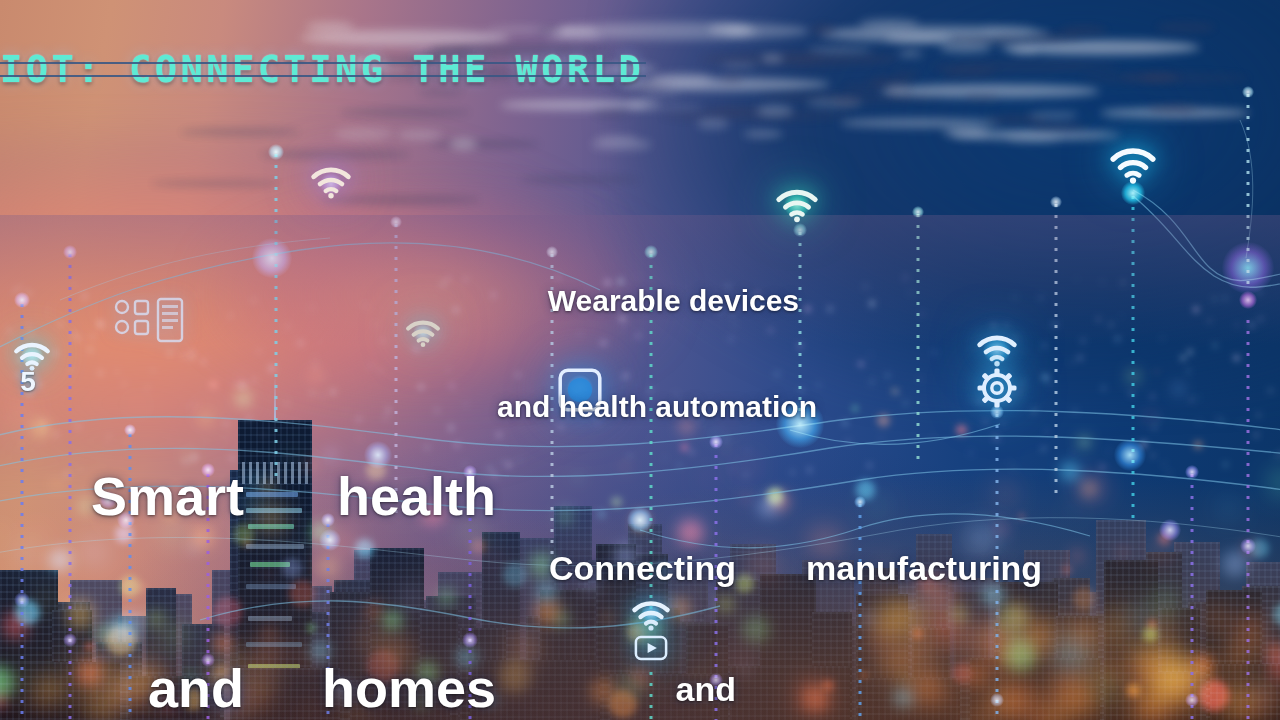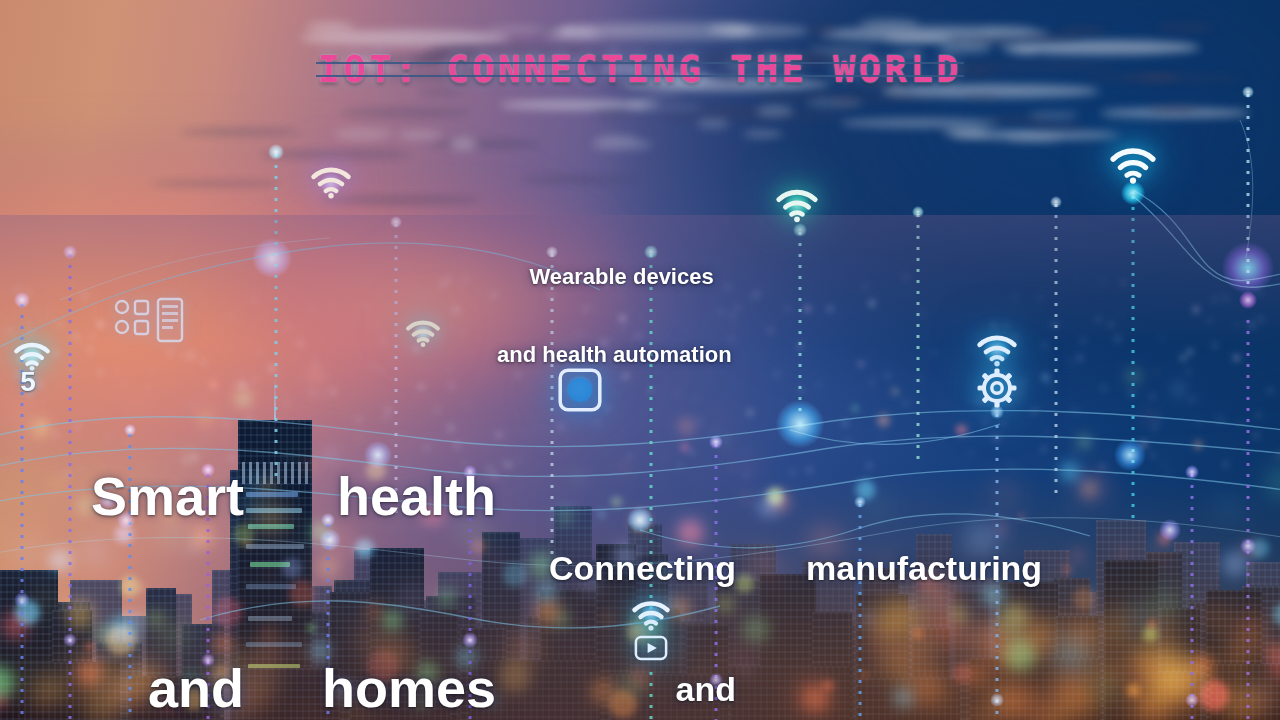--- a/index.html
+++ b/index.html
@@ -193,22 +193,21 @@
     position: absolute;
     transform: translate(-50%, -50%);
   }
   .ico svg { display: block; overflow: visible; }
 
   
   .title {
     position: absolute;
     left: 0; right: 0;
     top: 48px;
-    text-align: center;
-    color: #ec4899;
+    color: #5eead4;
     font-family: "DejaVu Sans Mono", "Liberation Mono", monospace;
     font-size: 37px;
     font-weight: 700;
     letter-spacing: 3.5px;
     text-transform: uppercase;
     z-index: 60;
     text-shadow:
       0 0 2px rgba(255,255,255,.55),
       0 0 14px rgba(150,200,255,.45),
       0 2px 4px rgba(0,0,0,.45);
@@ -236,21 +235,21 @@
     color: #ffffff;
     font-weight: 700;
     line-height: 1.18;
     text-shadow:
       0 1px 3px rgba(0,0,0,.5),
       0 0 10px rgba(20,40,90,.45);
     white-space: pre;
   }
   .cap .l { display: block; }
 
-  .cap-wearable { left: 497px; top: 212px; font-size: 22px; text-align: right; }
+  .cap-wearable { left: 497px; top: 212px; font-size: 30px; text-align: right; }
   .cap-wearable .l:last-child { margin-right: -18px; }
 
   .cap-smart-l { left: 62px;  top: 338px; font-size: 54px; width: 182px; text-align: right; }
   .cap-smart-r { left: 300px; top: 338px; font-size: 54px; width: 196px; text-align: right; }
 
   .cap-ind-l { left: 548px; top: 468px; font-size: 34px; width: 188px; text-align: right; }
   .cap-ind-r { left: 806px; top: 468px; font-size: 34px; width: 262px; text-align: left; }
 </style>
 </head>
 <body>

